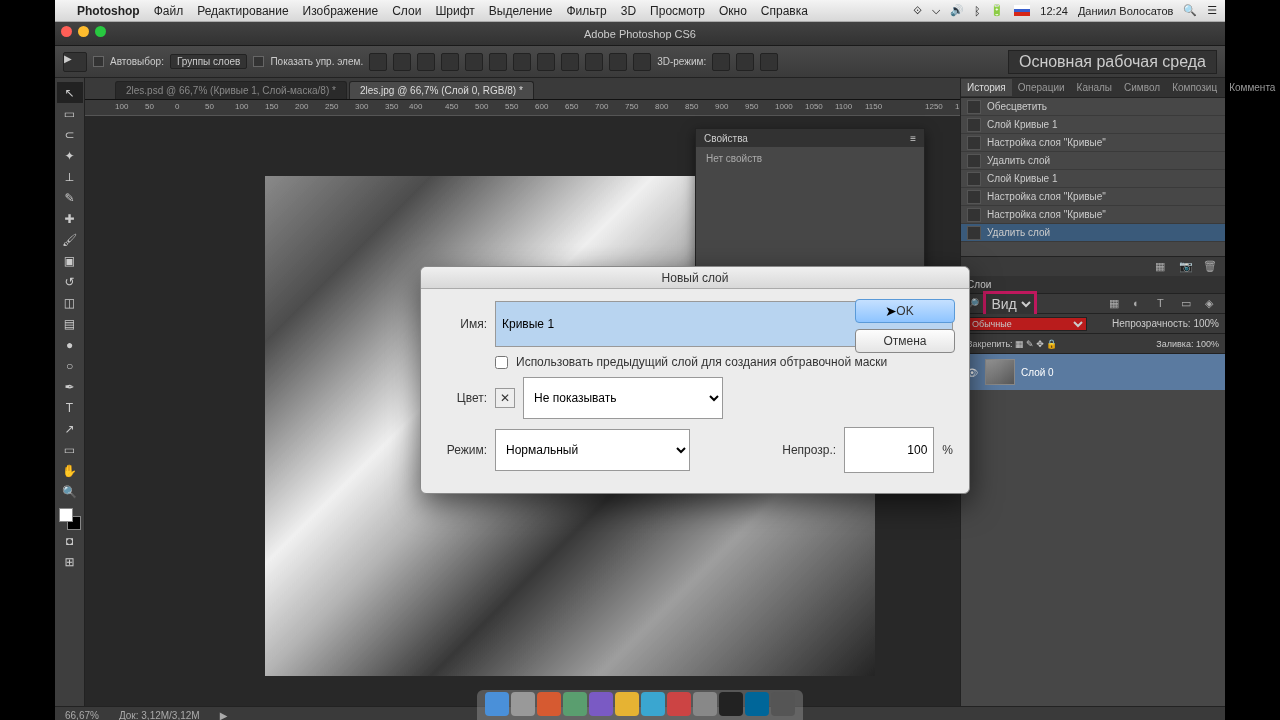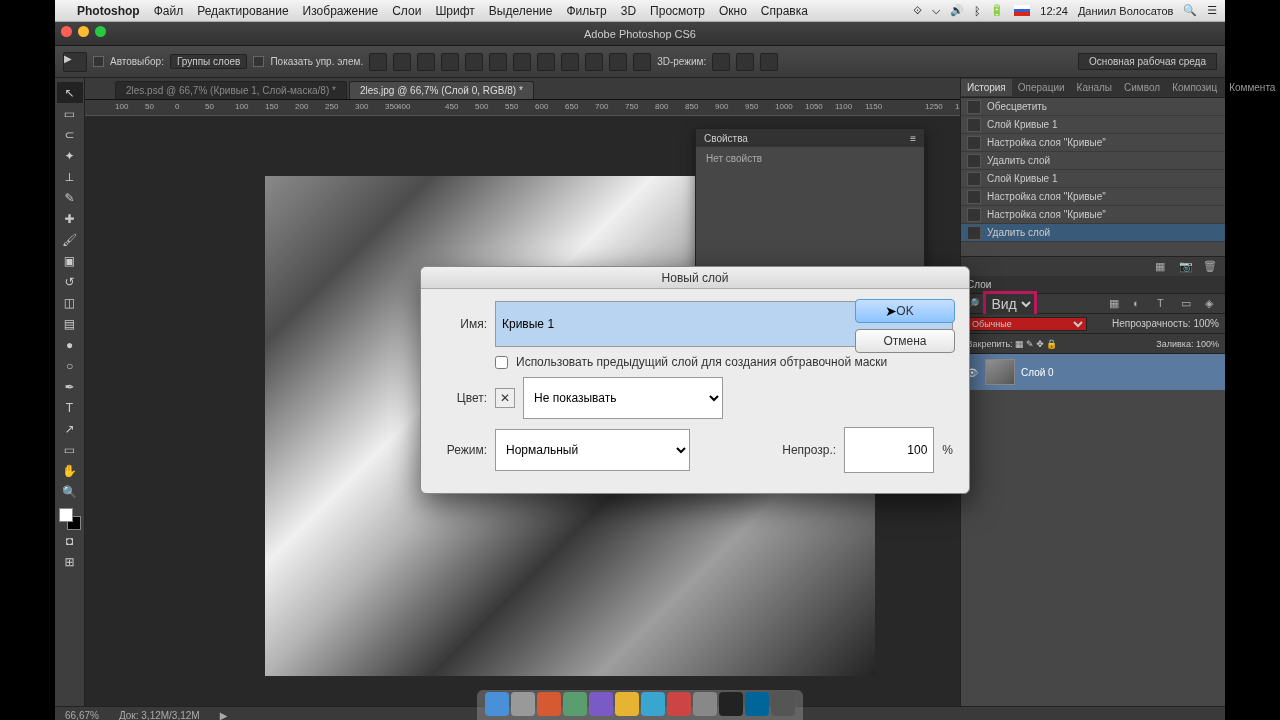--- a/index.html
+++ b/index.html
@@ -12,21 +12,21 @@
 .menubar .right{display:flex;gap:10px;align-items:center;font-size:11px}
 .titlebar{height:24px;background:linear-gradient(#424242,#323232);display:flex;align-items:center;justify-content:center;color:#ccc;font-size:11px;position:relative;border-bottom:1px solid #1a1a1a}
 .traffic{position:absolute;left:6px;top:4px;display:flex;gap:6px}
 .tl{width:11px;height:11px;border-radius:50%}
 .optbar{height:32px;background:linear-gradient(#4a4a4a,#3a3a3a);border-bottom:1px solid #222;display:flex;align-items:center;padding:0 8px;gap:6px;font-size:10px;color:#ccc}
 .optbar .tool-icon{width:24px;height:20px;background:#333;border:1px solid #222;border-radius:2px}
 .optbar .chk{width:11px;height:11px;border:1px solid #666;background:#333}
 .optbar .sel{background:#333;border:1px solid #222;padding:1px 6px;border-radius:2px;font-size:10px}
 .optbar .icon{width:18px;height:18px;background:#333;border:1px solid #222;border-radius:2px}
 .optbar .spacer{flex:1}
-.optbar .workspace{background:#333;border:1px solid #222;padding:2px 10px;font-size:10px;border-radius:0}
+.optbar .workspace{background:#333;border:1px solid #222;padding:2px 10px;font-size:16px;border-radius:0}
 .main{display:flex;height:calc(720px - 22px - 20px - 32px - 18px)}
 .toolbox{width:30px;background:#3e3e3e;border-right:1px solid #222;display:flex;flex-direction:column;align-items:center;padding-top:4px;gap:0}
 .tool{width:26px;height:21px;display:flex;align-items:center;justify-content:center;color:#ccc;font-size:12px;cursor:pointer}
 .tool.active{background:#222}
 .swatch{margin-top:6px;position:relative;width:22px;height:22px}
 .swfg{position:absolute;width:14px;height:14px;background:#fff;border:1px solid #888;left:0;top:0}
 .swbg{position:absolute;width:14px;height:14px;background:#000;border:1px solid #888;right:0;bottom:0}
 .docarea{flex:1;background:#282828;position:relative;overflow:hidden}
 .tabbar{height:22px;background:#3a3a3a;display:flex;align-items:flex-end;padding-left:30px;gap:2px;border-bottom:1px solid #111}
 .tab{background:#2a2a2a;color:#888;font-size:10px;padding:3px 10px;border-radius:3px 3px 0 0;border:1px solid #222;border-bottom:none}
@@ -185,21 +185,21 @@
           <span class="tick" style="left: 30px;">100</span>
           <span class="tick" style="left: 60px;">50</span>
           <span class="tick" style="left: 90px;">0</span>
           <span class="tick" style="left: 120px;">50</span>
           <span class="tick" style="left: 150px;">100</span>
           <span class="tick" style="left: 180px;">150</span>
           <span class="tick" style="left: 210px;">200</span>
           <span class="tick" style="left: 240px;">250</span>
           <span class="tick" style="left: 270px;">300</span>
           <span class="tick" style="left: 300px;">350</span>
-          <span class="tick" style="left: 312px;">400</span>
+          <span class="tick" style="left: 324px;">400</span>
           <span class="tick" style="left: 360px;">450</span>
           <span class="tick" style="left: 390px;">500</span>
           <span class="tick" style="left: 420px;">550</span>
           <span class="tick" style="left: 450px;">600</span>
           <span class="tick" style="left: 480px;">650</span>
           <span class="tick" style="left: 510px;">700</span>
           <span class="tick" style="left: 540px;">750</span>
           <span class="tick" style="left: 570px;">800</span>
           <span class="tick" style="left: 600px; text-align: center;">850</span>
           <span class="tick" style="left: 630px;">900</span>

